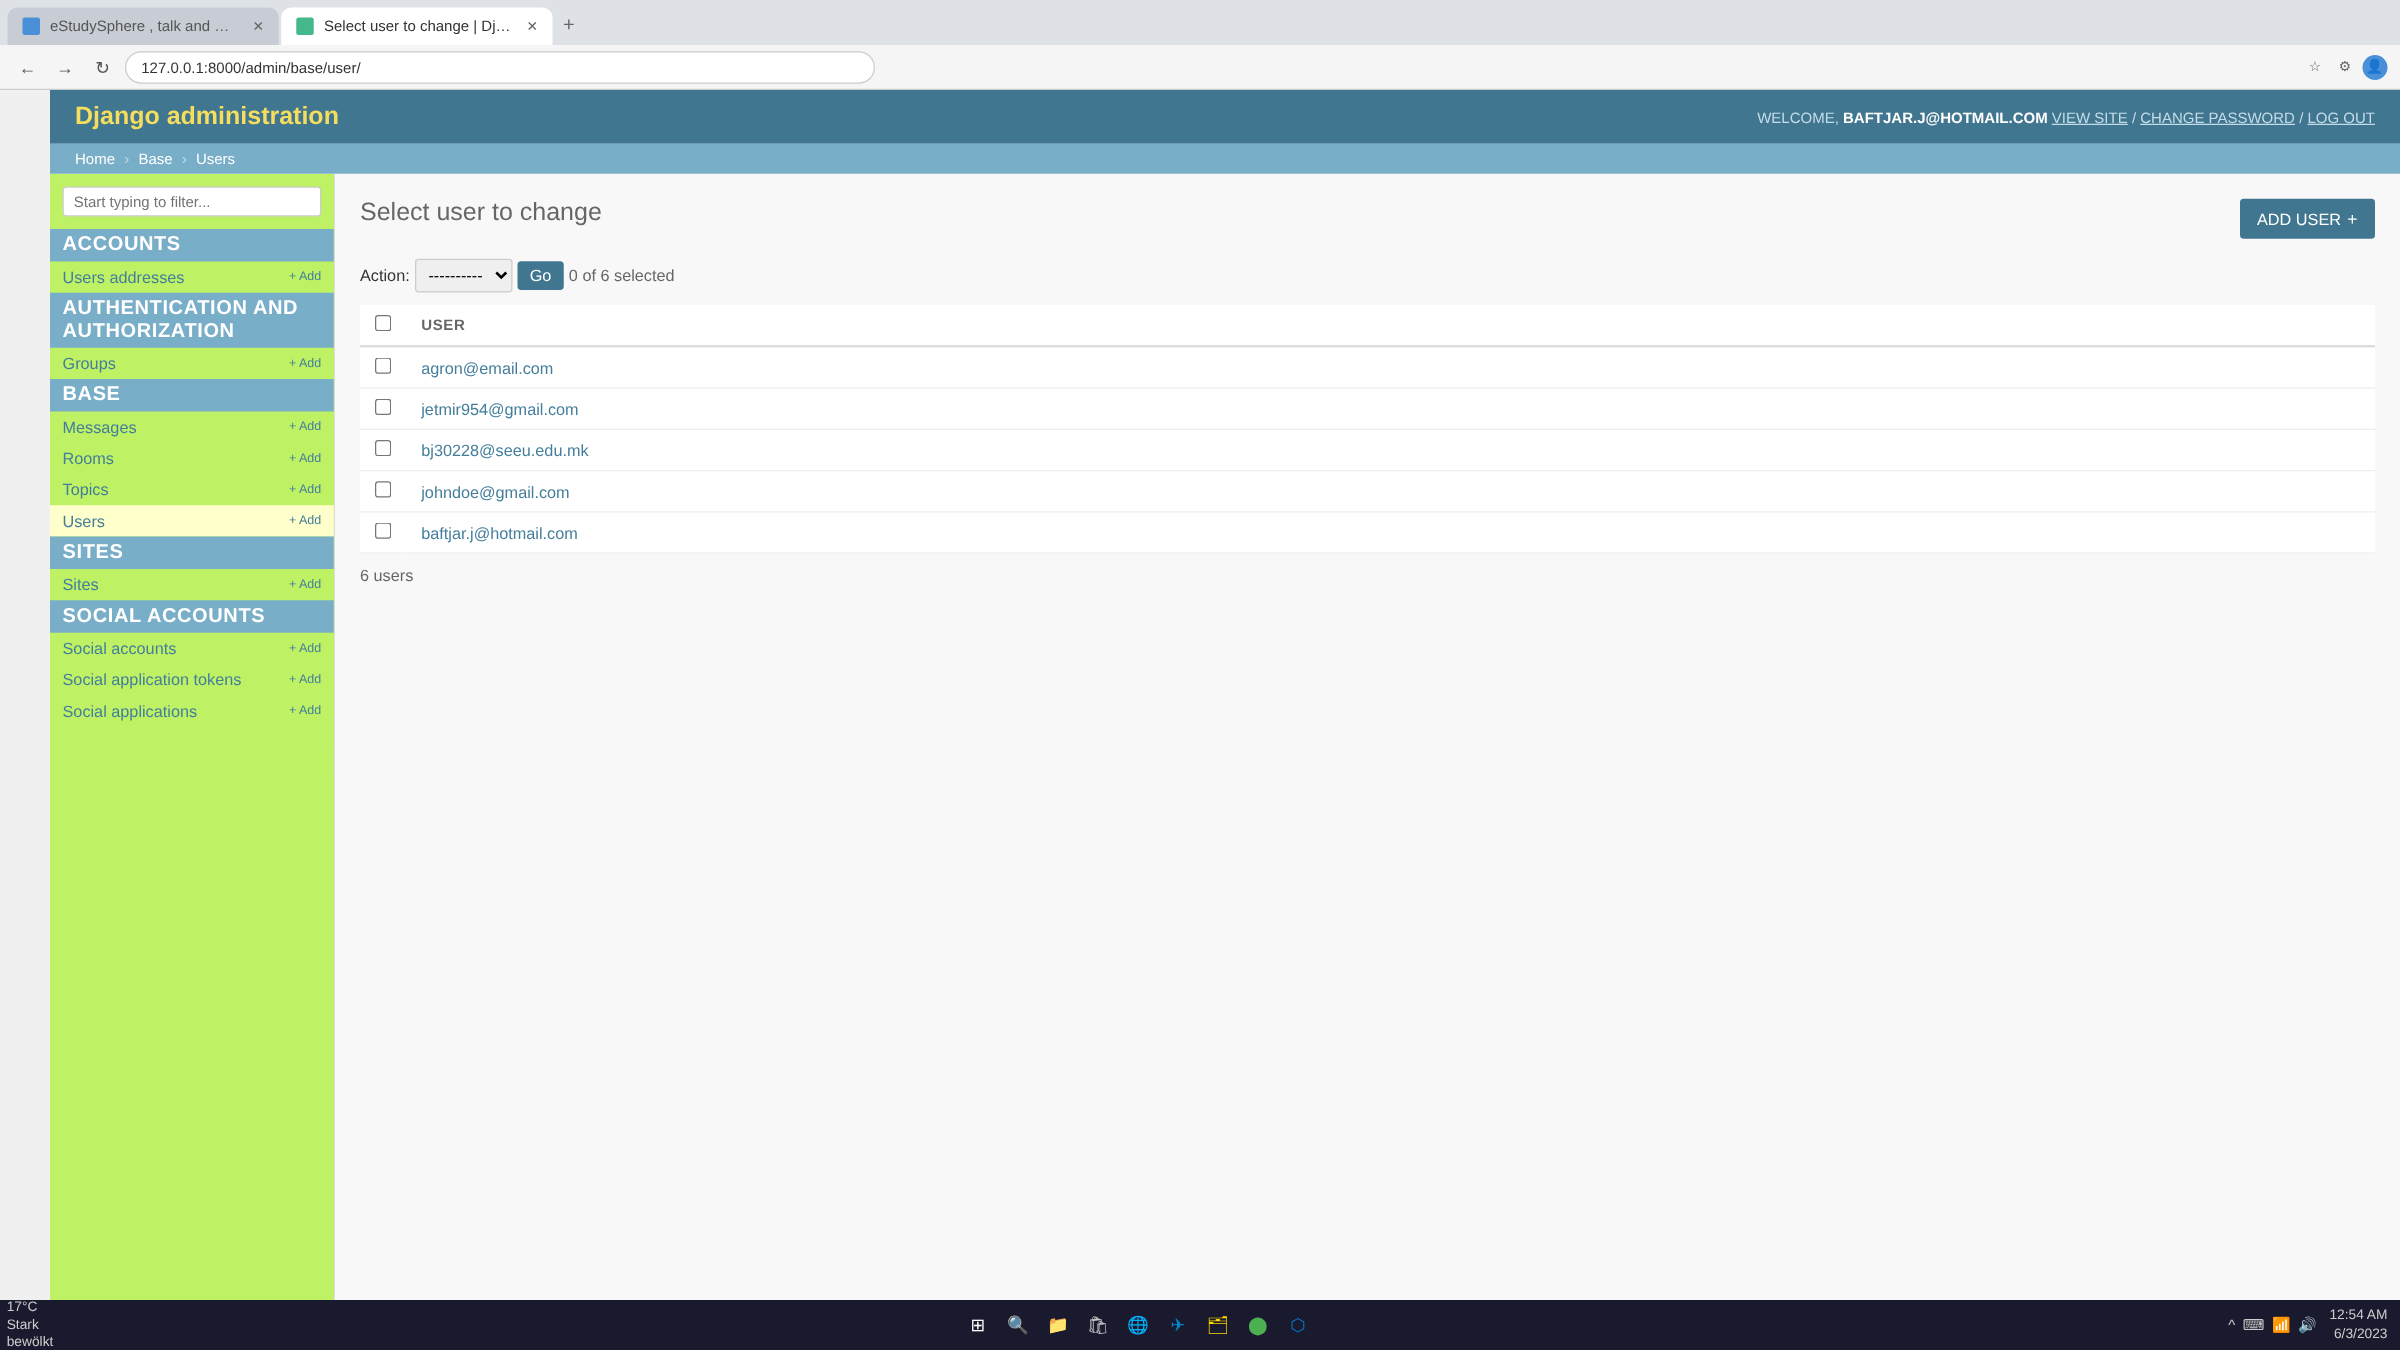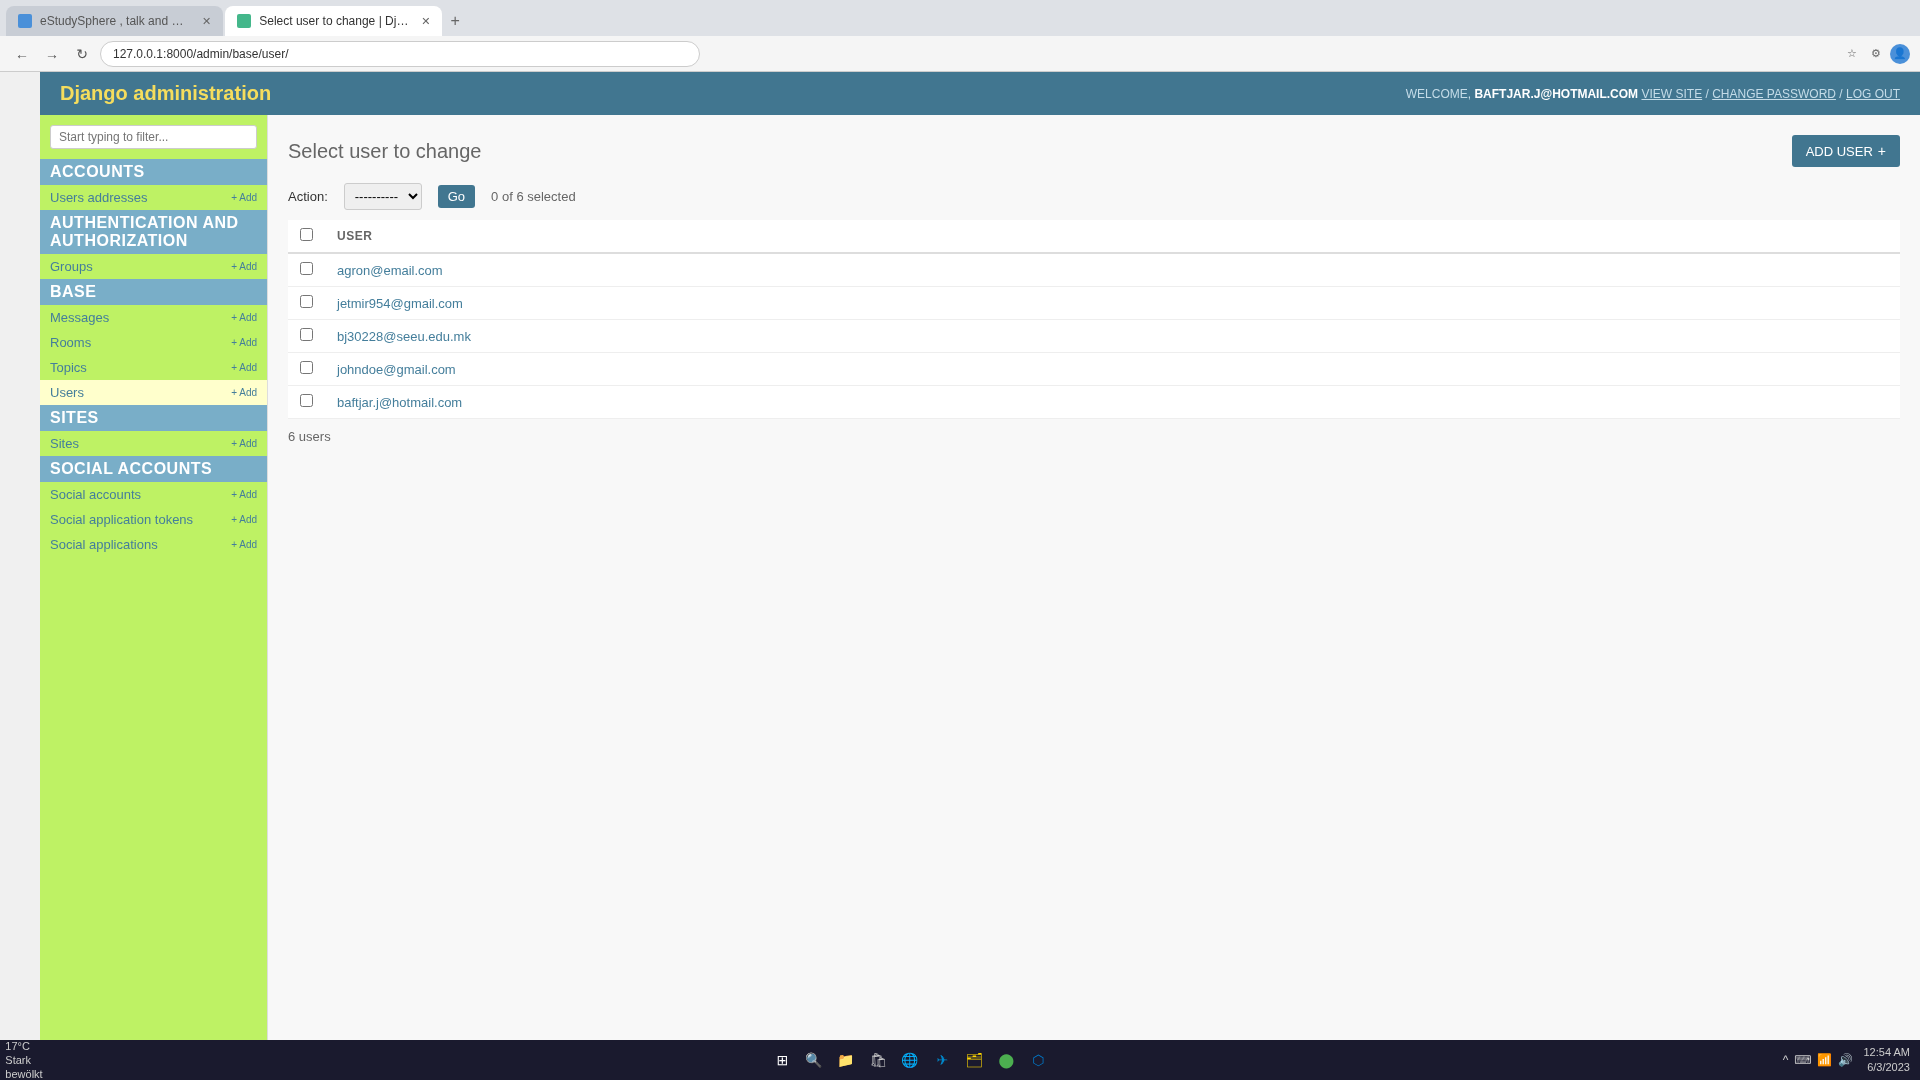--- a/index.html
+++ b/index.html
@@ -43,26 +43,26 @@
     .sidebar-filter input { width: 100%; padding: 4px 8px; font-size: 12px; border: 1px solid #ccc; border-radius: 3px; color: #999; }
     .sidebar-section-header { background: #79aec8; color: #fff; font-size: 16px; font-weight: bold; padding: 4px 10px; letter-spacing: 0.5px; }
     .sidebar-item { display: flex; justify-content: space-between; align-items: center; padding: 5px 10px; font-size: 13px; }
     .sidebar-item a { color: #447e9b; text-decoration: none; }
     .sidebar-item.active { background: #ffffcc; }
     .sidebar-item.active a { color: #447e9b; }
     .add-link { color: #70bf2b; font-size: 10px; text-decoration: none; white-space: nowrap; }
 
     
     .main-content { flex: 1; padding: 20px; overflow-y: auto; background: #f8f8f8; position: relative; }
-    .page-header { display: flex; justify-content: space-between; align-items: center; margin-bottom: 16px; }
+    .page-header { display: flex; justify-content: space-between; align-items: flex-start; margin-bottom: 16px; }
     .page-title { font-size: 20px; color: #666; font-weight: normal; }
     .add-user-btn { background: #417690; color: #fff; border: none; padding: 8px 14px; font-size: 13px; cursor: pointer; border-radius: 3px; display: flex; align-items: center; gap: 5px; }
 
     
-    .action-bar { display: flex; align-items: center; gap: 16px; margin-bottom: 10px; font-size: 13px; }
+    .action-bar { display: flex; align-items: center; gap: 4px; margin-bottom: 10px; font-size: 13px; }
     .action-select { padding: 4px 6px; font-size: 13px; border: 1px solid #ccc; border-radius: 3px; }
     .go-btn { background: #417690; color: #fff; border: none; padding: 4px 10px; font-size: 13px; cursor: pointer; border-radius: 3px; }
 
     
     .user-table { width: 100%; border-collapse: collapse; background: #fff; }
     .user-table thead tr { border-bottom: 2px solid #ddd; }
     .user-table th { padding: 8px 12px; text-align: left; font-size: 12px; color: #666; font-weight: bold; text-transform: uppercase; letter-spacing: 0.5px; }
     .user-table tbody tr { border-bottom: 1px solid #eee; }
     .user-table td { padding: 8px 12px; }
     .user-table td a { color: #447e9b; text-decoration: none; }
@@ -120,20 +120,27 @@
       <strong>BAFTJAR.J@HOTMAIL.COM</strong>
       <span> </span>
       <a href="#" style="color:#c4dce8;">VIEW SITE</a>
       <span> / </span>
       <a href="#" style="color:#c4dce8;">CHANGE PASSWORD</a>
       <span> / </span>
       <a href="#" style="color:#c4dce8;">LOG OUT</a>
     </div>
   </div>
 
+  <div class="breadcrumb-bar">
+    <a href="#">Home</a>
+    <span class="breadcrumb-sep">›</span>
+    <a href="#">Base</a>
+    <span class="breadcrumb-sep">›</span>
+    <span style="color:#fff;">Users</span>
+  </div>
 
   <div class="admin-body">
 
     <div class="sidebar" style="position:relative;">
       <div class="sidebar-filter">
         <input type="text" placeholder="Start typing to filter..." style="">
       </div>
 
       <div class="sidebar-section-header">ACCOUNTS</div>
       <div class="sidebar-item">

